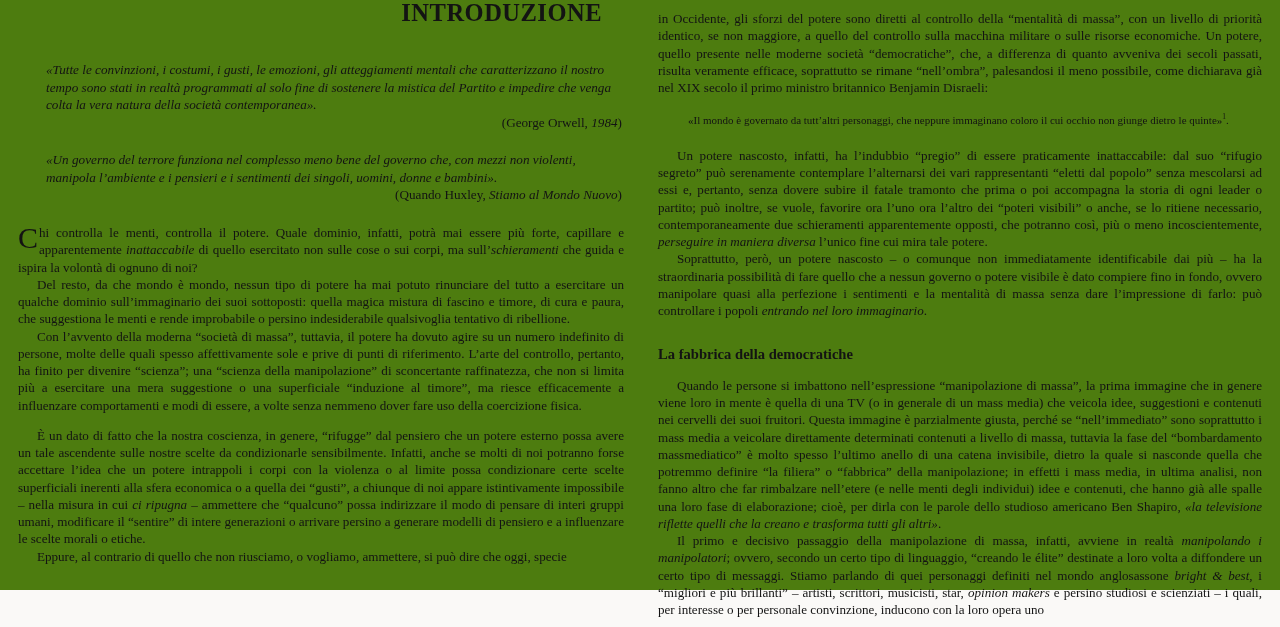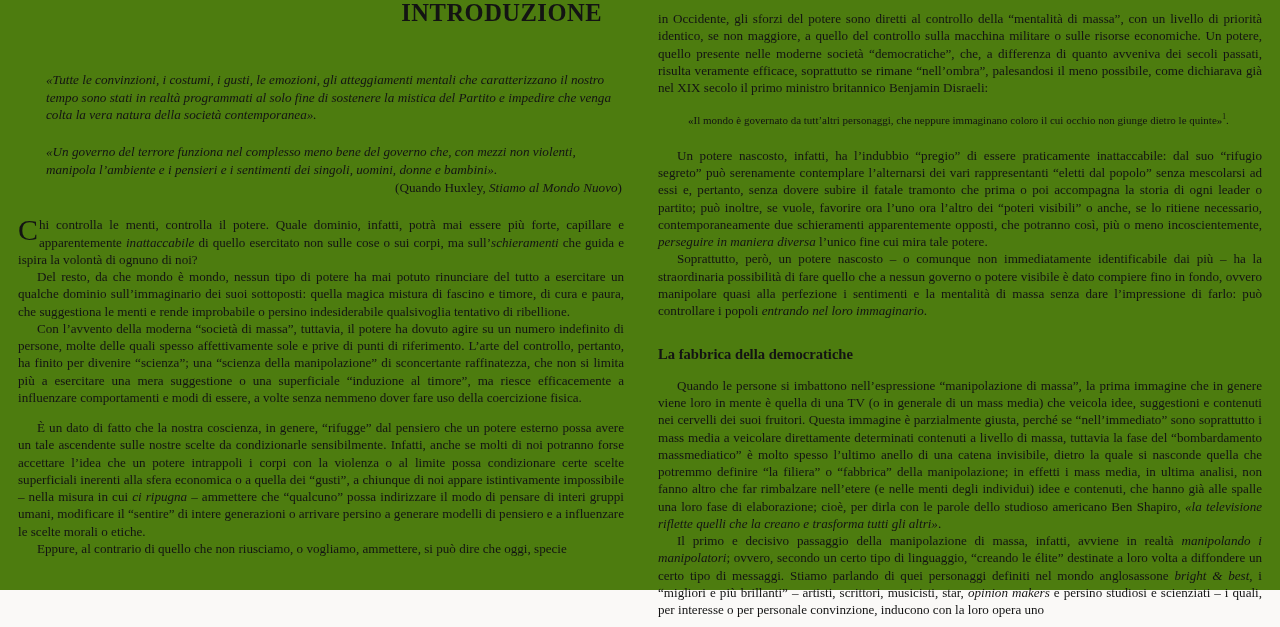--- a/index.html
+++ b/index.html
@@ -42,21 +42,21 @@
     font-weight: bold;
     font-size: 24.5px;
     letter-spacing: 0.5px;
     margin: 0;
     padding-right: 22px;
     line-height: 1.1;
   }
 
   
   .epigraph-block {
-    margin-top: 44px;
+    margin-top: 34px;
     padding-left: 28px;
     padding-right: 2px;
   }
   .epigraph-block.second {
     margin-top: 19px;
   }
   .epigraph-text {
     font-style: italic;
     font-size: 13.2px;
     line-height: 1.345;
@@ -142,20 +142,21 @@
 <body>
 
 <div class="spread">
 
   <div class="page page-left">
 
     <h1 class="chapter-title">INTRODUZIONE</h1>
 
     <div class="epigraph-block">
       <p class="epigraph-text">«Tutte le convinzioni, i costumi, i gusti, le emozioni, gli atteggiamenti mentali che caratterizzano il nostro tempo sono stati in realtà programmati al solo fine di sostenere la mistica del Partito e impedire che venga colta la vera natura della società contemporanea».</p>
+      <p class="epigraph-source"><span>(George Orwell, </span><em>1984</em><span>)</span></p>
     </div>
 
     <div class="epigraph-block second">
       <p class="epigraph-text">«Un governo del terrore funziona nel complesso meno bene del governo che, con mezzi non violenti, manipola l’ambiente e i pensieri e i sentimenti dei singoli, uomini, donne e bambini».</p>
       <p class="epigraph-source"><span>(Quando Huxley, </span><em>Stiamo al Mondo Nuovo</em><span>)</span></p>
     </div>
 
     <p class="dropcap-para"><span class="dropcap">C</span><span>hi</span><span> controlla le menti, controlla il potere. Quale dominio, infatti, potrà mai essere più forte, capillare e apparentemente </span><em>inattaccabile</em><span> di quello esercitato non sulle cose o sui corpi, ma sull’</span><em>schieramenti</em><span> che guida e ispira la volontà di ognuno di noi?</span></p>
 
     <p class="body">Del resto, da che mondo è mondo, nessun tipo di potere ha mai potuto rinunciare del tutto a esercitare un qualche dominio sull’immaginario dei suoi sottoposti: quella magica mistura di fascino e timore, di cura e paura, che suggestiona le menti e rende improbabile o persino indesiderabile qualsivoglia tentativo di ribellione.</p>

